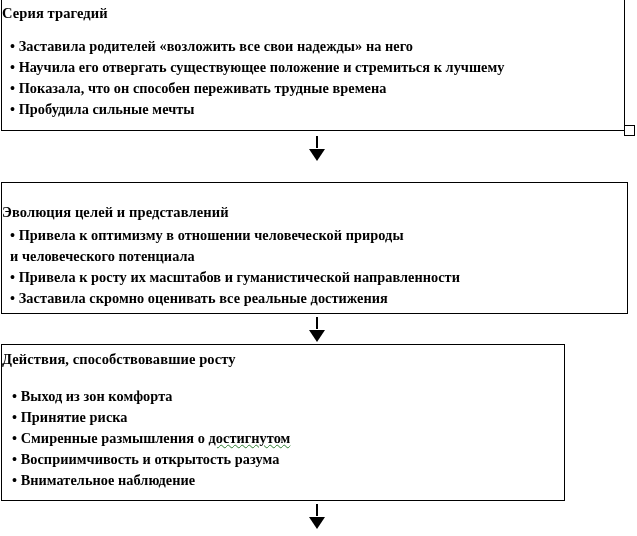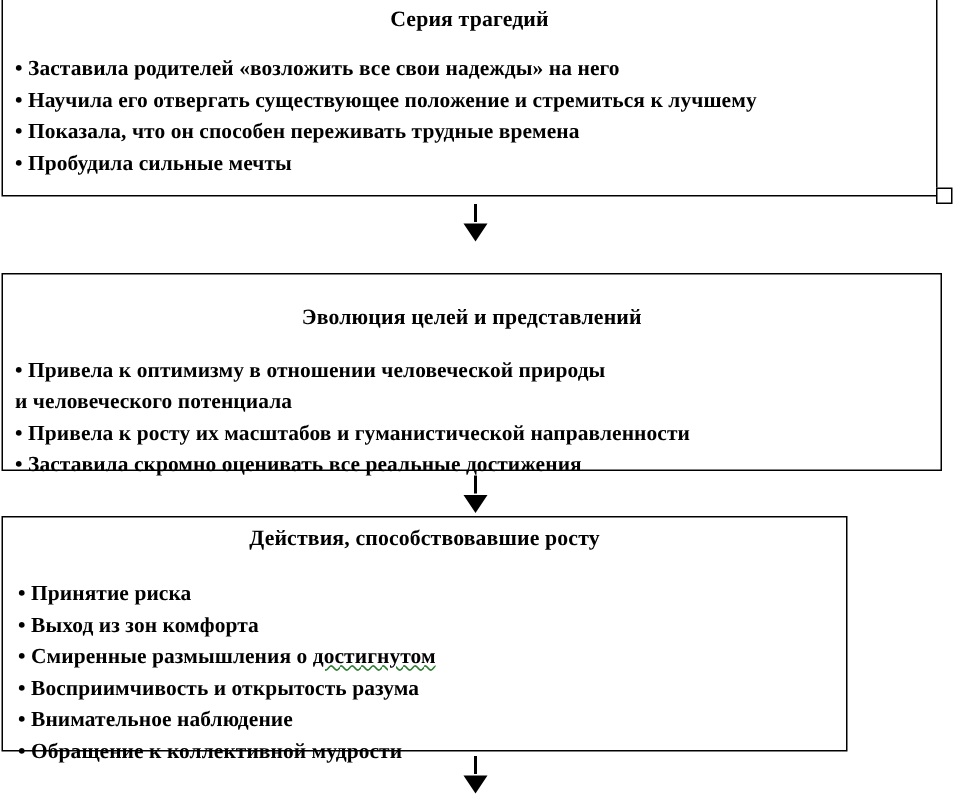--- a/index.html
+++ b/index.html
@@ -46,38 +46,38 @@
     height: 132px;
   }
   .flow-box.box-3 {
     left: 1px;
     top: 344px;
     width: 564px;
     height: 157px;
   }
 
   .box-title {
-    text-align: center;
+    text-align: left;
     font-weight: bold;
     font-size: 14.5px;
     line-height: 18px;
     letter-spacing: 0.1px;
     white-space: nowrap;
   }
   .box-1 .box-title { margin-top: 9px; }
   .box-2 .box-title { margin-top: 20px; }
   .box-3 .box-title { margin-top: 5px; }
 
   .bullet-list {
     list-style: none;
     margin: 0;
     padding: 0;
   }
   .box-1 .bullet-list { margin-top: 14px; padding-left: 8px; }
-  .box-2 .bullet-list { margin-top: 16px; padding-left: 8px; }
+  .box-2 .bullet-list { margin-top: 4px; padding-left: 8px; }
   .box-3 .bullet-list { margin-top: 18px; padding-left: 10px; }
 
   .bullet-item {
     font-weight: bold;
     font-size: 14.3px;
     line-height: 21px;
     letter-spacing: 0.05px;
     white-space: pre-wrap;
     text-indent: -10px;
     padding-left: 10px;
@@ -173,26 +173,25 @@
   </div>
 
   <div class="connector conn-2">
     <div class="stem"></div>
     <div class="arrowhead"></div>
   </div>
 
   <div class="flow-box box-3">
     <div class="box-title">Действия, способствовавшие росту</div>
     <ul class="bullet-list">
+      <li class="bullet-item">Выход из зон комфорта</li>
       <li class="bullet-item">Принятие риска</li>
-      <li class="bullet-item">Выход из зон комфорта</li>
       <li class="bullet-item"><span>Смиренные размышления о </span><span class="misspelled">достигнутом</span></li>
       <li class="bullet-item">Восприимчивость и открытость разума</li>
       <li class="bullet-item">Внимательное наблюдение</li>
-      <li class="bullet-item">Обращение к коллективной мудрости</li>
     </ul>
   </div>
 
   <div class="connector conn-3">
     <div class="stem"></div>
     <div class="arrowhead"></div>
   </div>
 
 </div>
 

